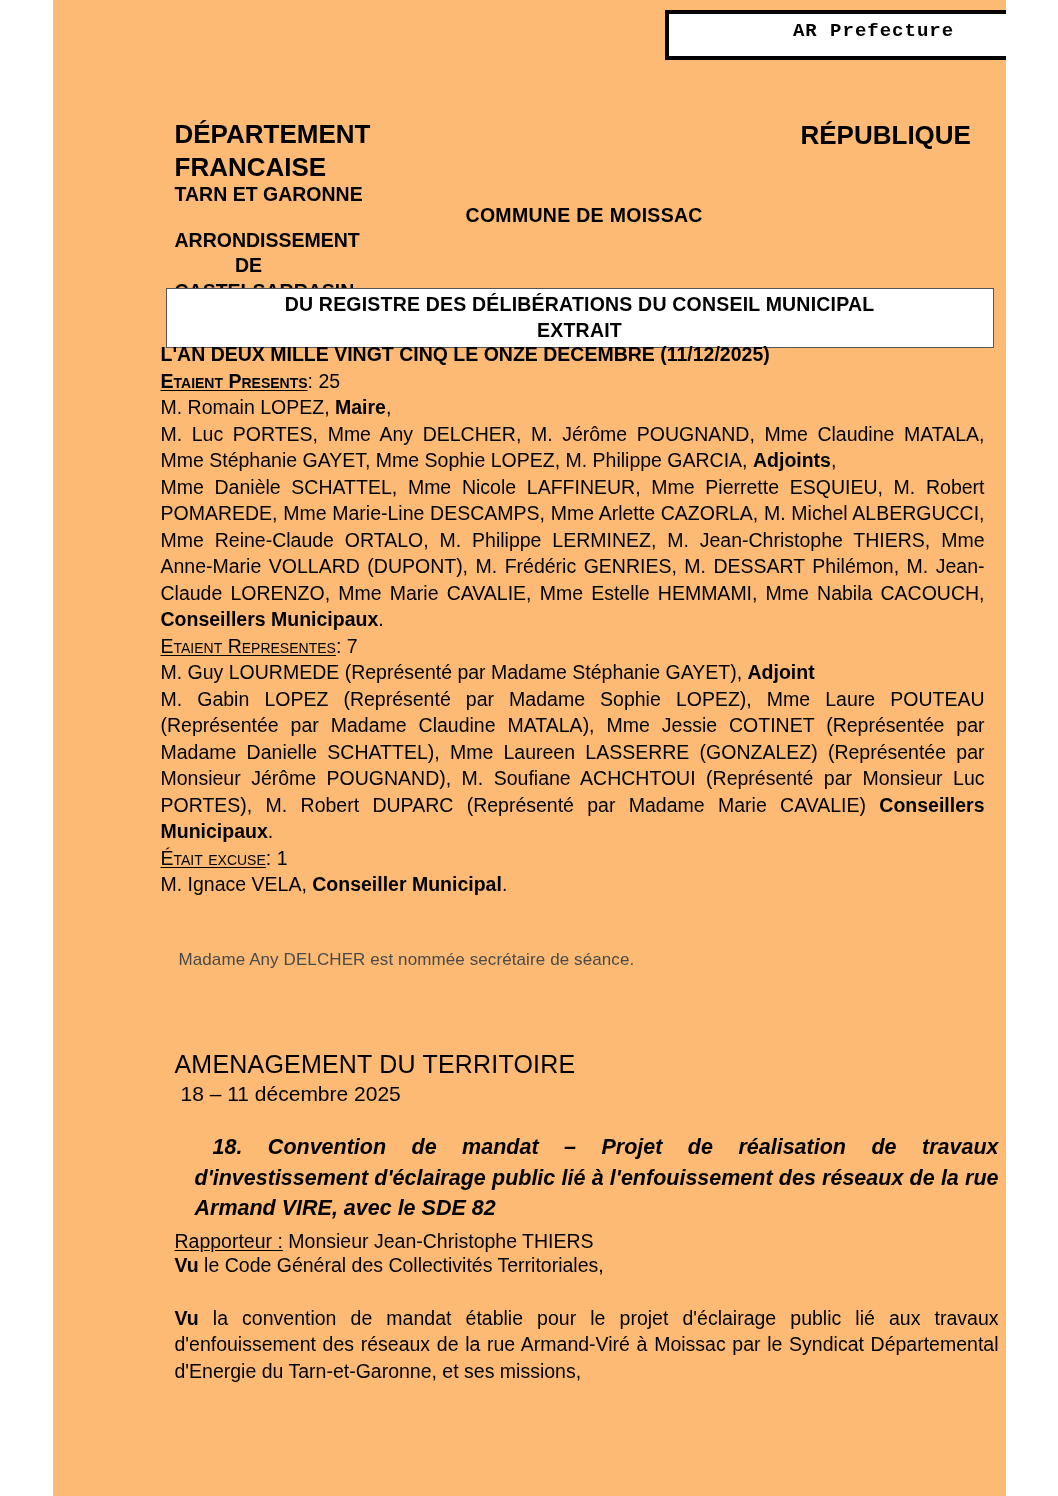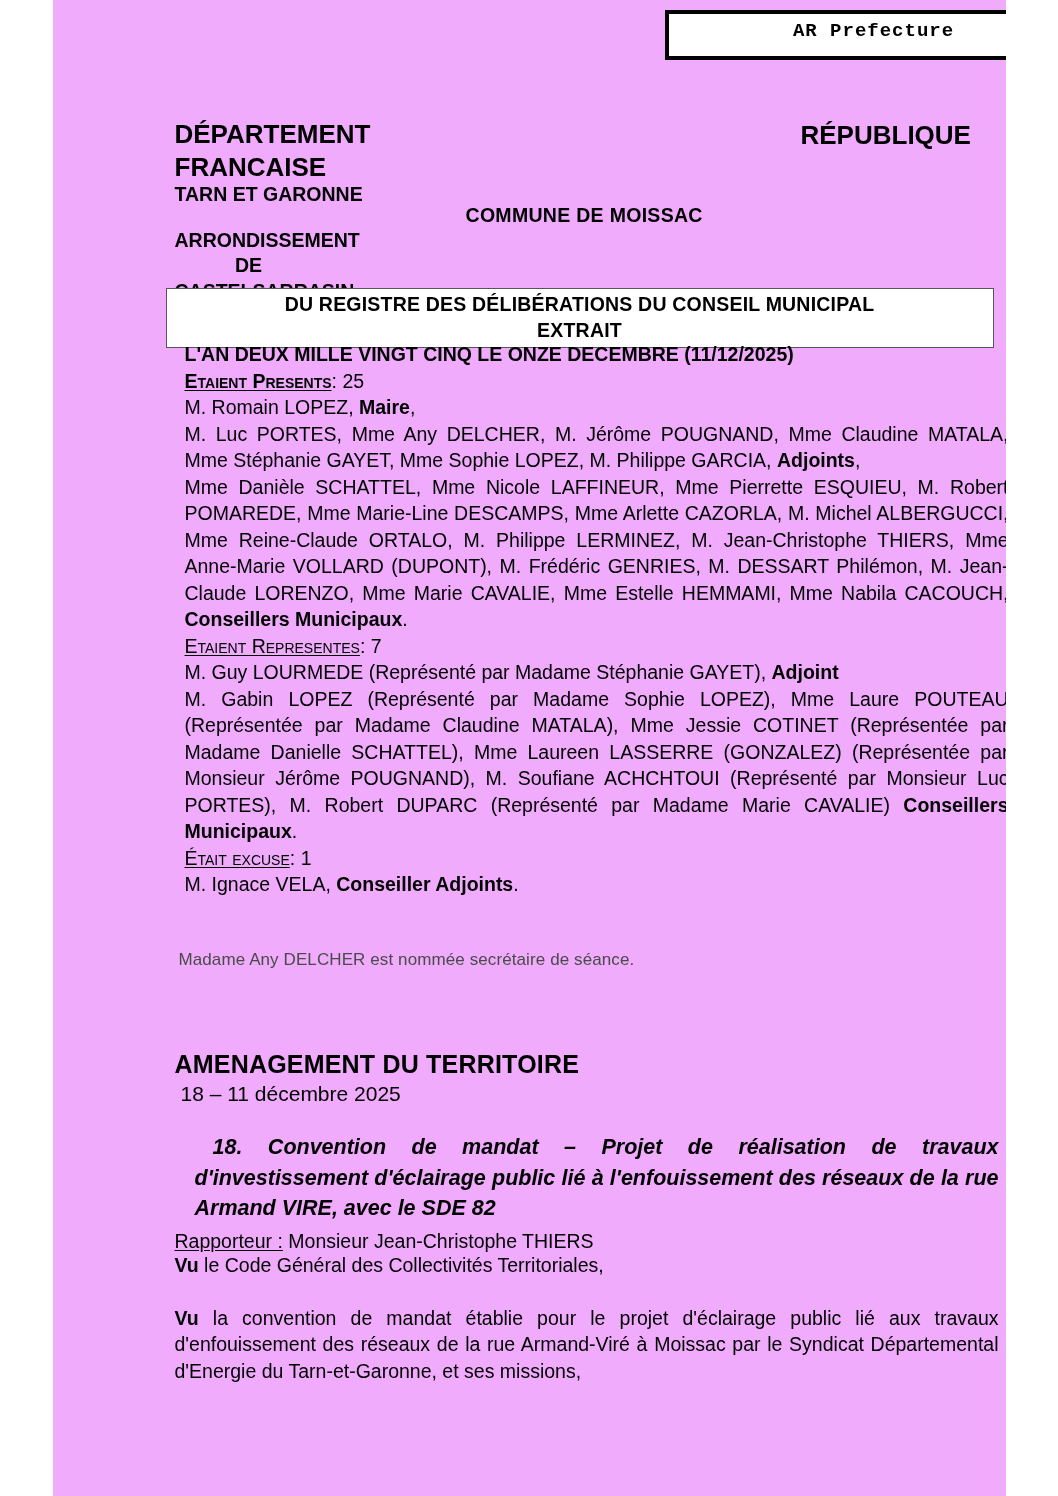--- a/index.html
+++ b/index.html
@@ -9,21 +9,21 @@
     background: #ffffff;
   }
   body {
     font-family: "Liberation Sans", sans-serif;
     color: #000000;
   }
   .page {
     position: relative;
     width: 953px;
     height: 1496px;
-    background: #f0abfc;
+    background: #fdba74;
     overflow: hidden;
     margin: 0 auto;
   }
 
   
   .ar-stamp {
     position: absolute;
     left: 612px;
     top: 10px;
     width: 418px;
@@ -123,21 +123,21 @@
     display: block;
     font-size: 19.5px;
     font-weight: bold;
     line-height: 1.32;
     letter-spacing: 0.2px;
   }
 
   
   .body {
     position: absolute;
-    left: 132px;
+    left: 108px;
     top: 341px;
     width: 824px;
   }
   .body p {
     margin: 0;
     font-size: 19.5px;
     line-height: 1.36;
     text-align: justify;
     text-justify: inter-word;
   }
@@ -167,21 +167,21 @@
 
   
   .section {
     position: absolute;
     left: 122px;
     top: 1050px;
     width: 824px;
   }
   .section-title {
     font-size: 25px;
-    font-weight: bold;
+    font-weight: normal;
     letter-spacing: 0.2px;
     margin: 0;
   }
   .section-date {
     font-size: 21px;
     margin: 3px 0 0 6px;
   }
   .resolution-title {
     margin: 26px 0 0 0;
     padding-left: 20px;
@@ -259,21 +259,21 @@
     <p><span>Mme Danièle SCHATTEL, Mme Nicole LAFFINEUR, Mme Pierrette ESQUIEU, M. Robert POMAREDE, Mme Marie-Line DESCAMPS, Mme Arlette CAZORLA, M. Michel ALBERGUCCI, Mme Reine-Claude ORTALO, M. Philippe LERMINEZ, M. Jean-Christophe THIERS, Mme Anne-Marie VOLLARD (DUPONT), M. Frédéric GENRIES, M. DESSART Philémon, M. Jean-Claude LORENZO, Mme Marie CAVALIE, Mme Estelle HEMMAMI, Mme Nabila CACOUCH, </span><b>Conseillers Municipaux</b><span>.</span></p>
 
     <p class="tight"><span class="smallcaps">Etaient Representes</span><span>: 7</span></p>
 
     <p class="tight"><span>M. Guy LOURMEDE (Représenté par Madame Stéphanie GAYET), </span><b>Adjoint</b></p>
 
     <p><span>M. Gabin LOPEZ (Représenté par Madame Sophie LOPEZ), Mme Laure POUTEAU (Représentée par Madame Claudine MATALA), Mme Jessie COTINET (Représentée par Madame Danielle SCHATTEL), Mme Laureen LASSERRE (GONZALEZ) (Représentée par Monsieur Jérôme POUGNAND), M. Soufiane ACHCHTOUI (Représenté par Monsieur Luc PORTES), M. Robert DUPARC (Représenté par Madame Marie CAVALIE) </span><b>Conseillers Municipaux</b><span>.</span></p>
 
     <p class="tight"><span class="smallcaps">Était excuse</span><span>: 1</span></p>
 
-    <p class="tight"><span>M. Ignace VELA, </span><b>Conseiller Adjoints</b><span>.</span></p>
+    <p class="tight"><span>M. Ignace VELA, </span><b>Conseiller Municipal</b><span>.</span></p>
 
   </div>
 
   <div class="secretaire">Madame Any DELCHER est nommée secrétaire de séance.</div>
 
   <div class="section">
     <div class="section-title">AMENAGEMENT DU TERRITOIRE</div>
     <div class="section-date">18 – 11 décembre 2025</div>
     <div class="resolution-title">18. Convention de mandat – Projet de réalisation de travaux d'investissement d'éclairage public lié à l'enfouissement des réseaux de la rue Armand VIRE, avec le SDE 82</div>
     <div class="rapporteur"><u>Rapporteur :</u><span> Monsieur Jean-Christophe THIERS</span></div>

